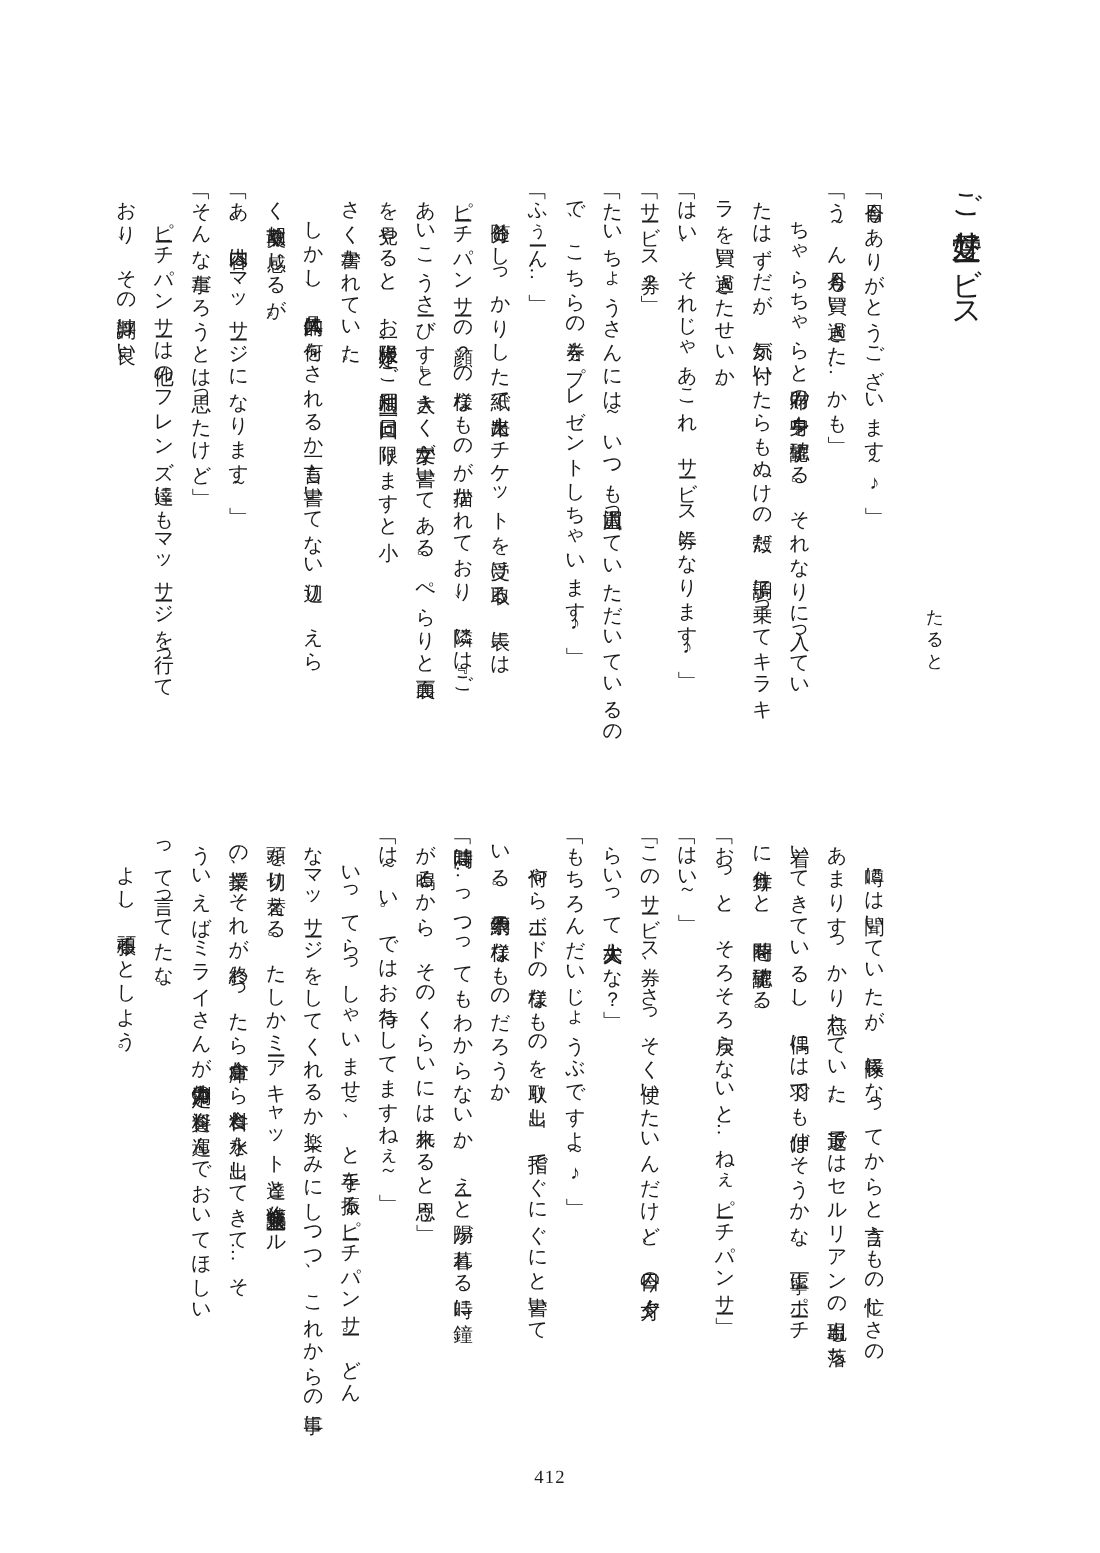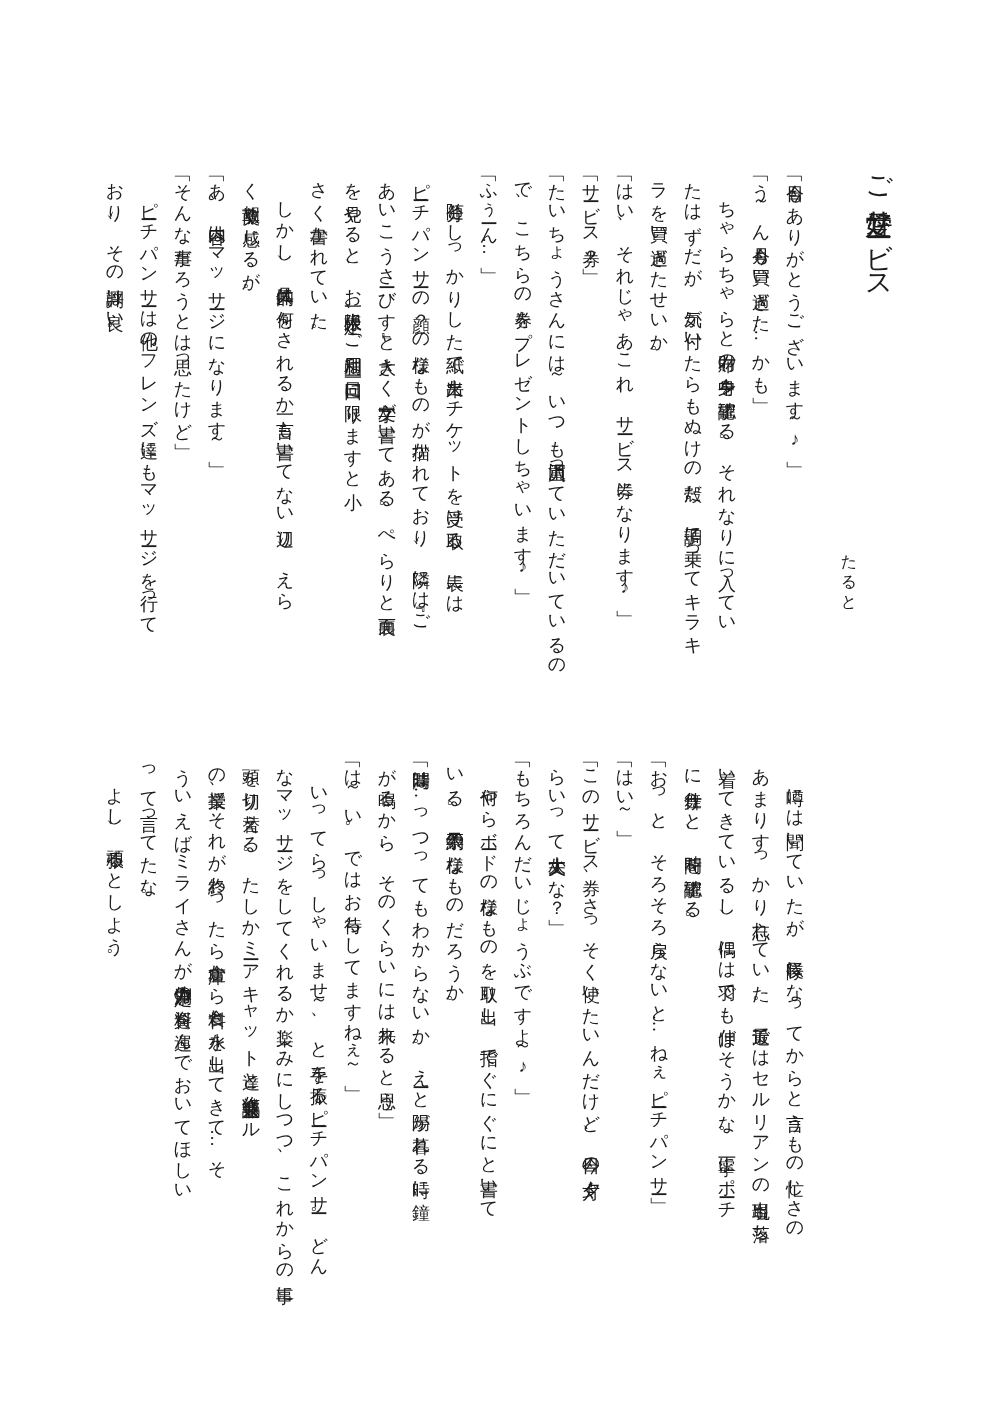--- a/index.html
+++ b/index.html
@@ -147,14 +147,15 @@
 
       <div class="tline">の授業、それが終わったら倉庫から食料と水を出してきて…そ</div>
 
       <div class="tline">ういえばミライさんが体力測定の資料を運んでおいてほしい</div>
 
       <div class="tline">って言ってたな。</div>
 
       <div class="tline indent">よし、頑張るとしよう。</div>
     </div>
 
+  <div class="page-number">412</div>
 
 </div>
 
 </body></html>

